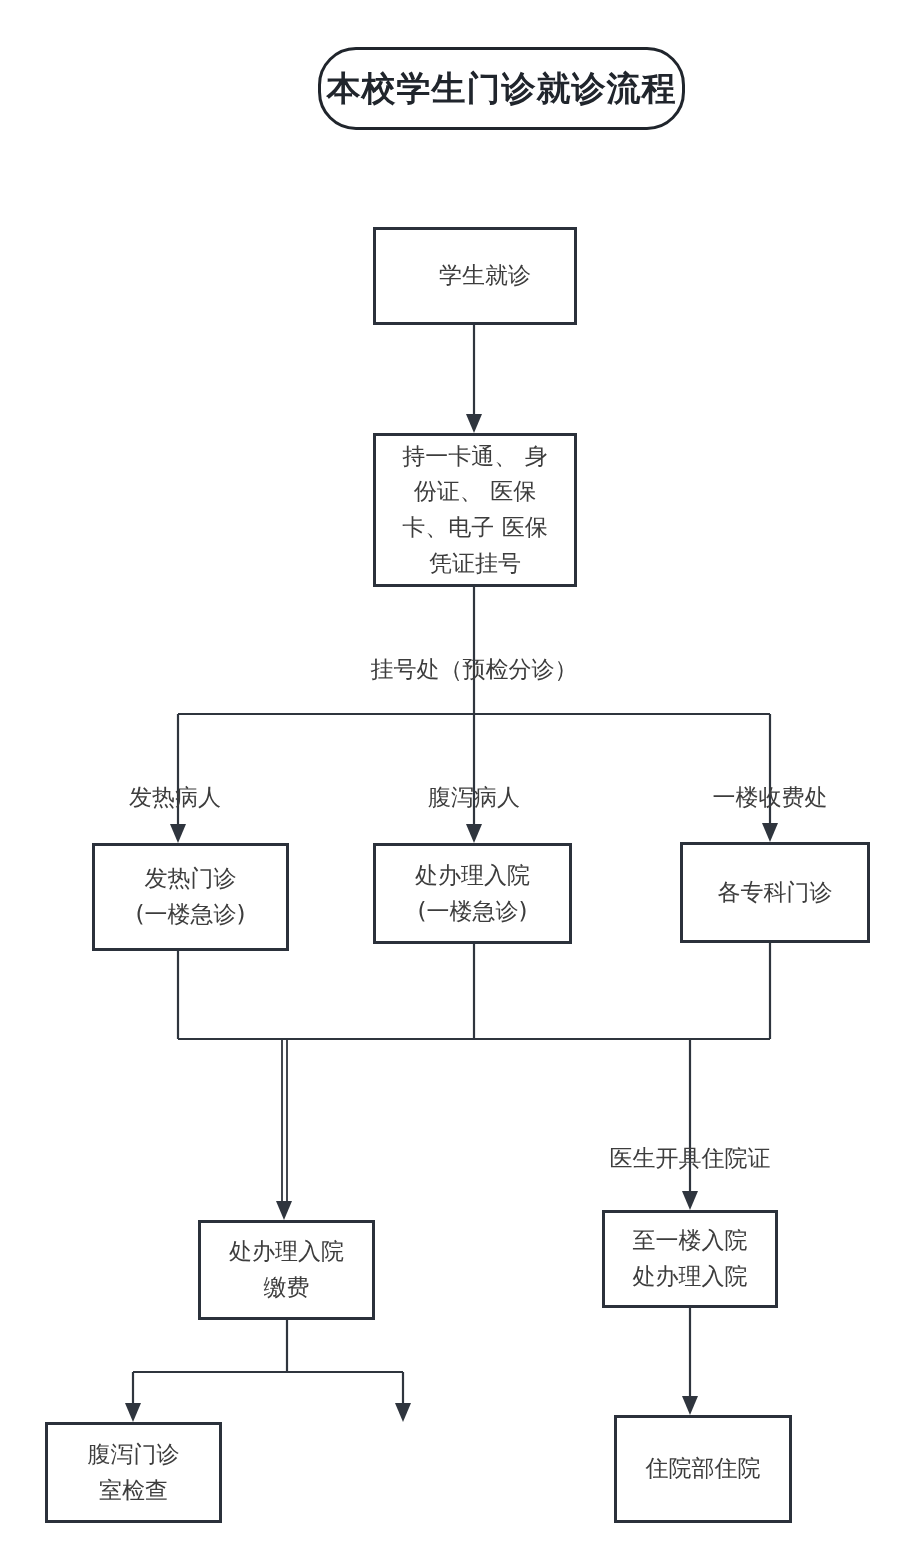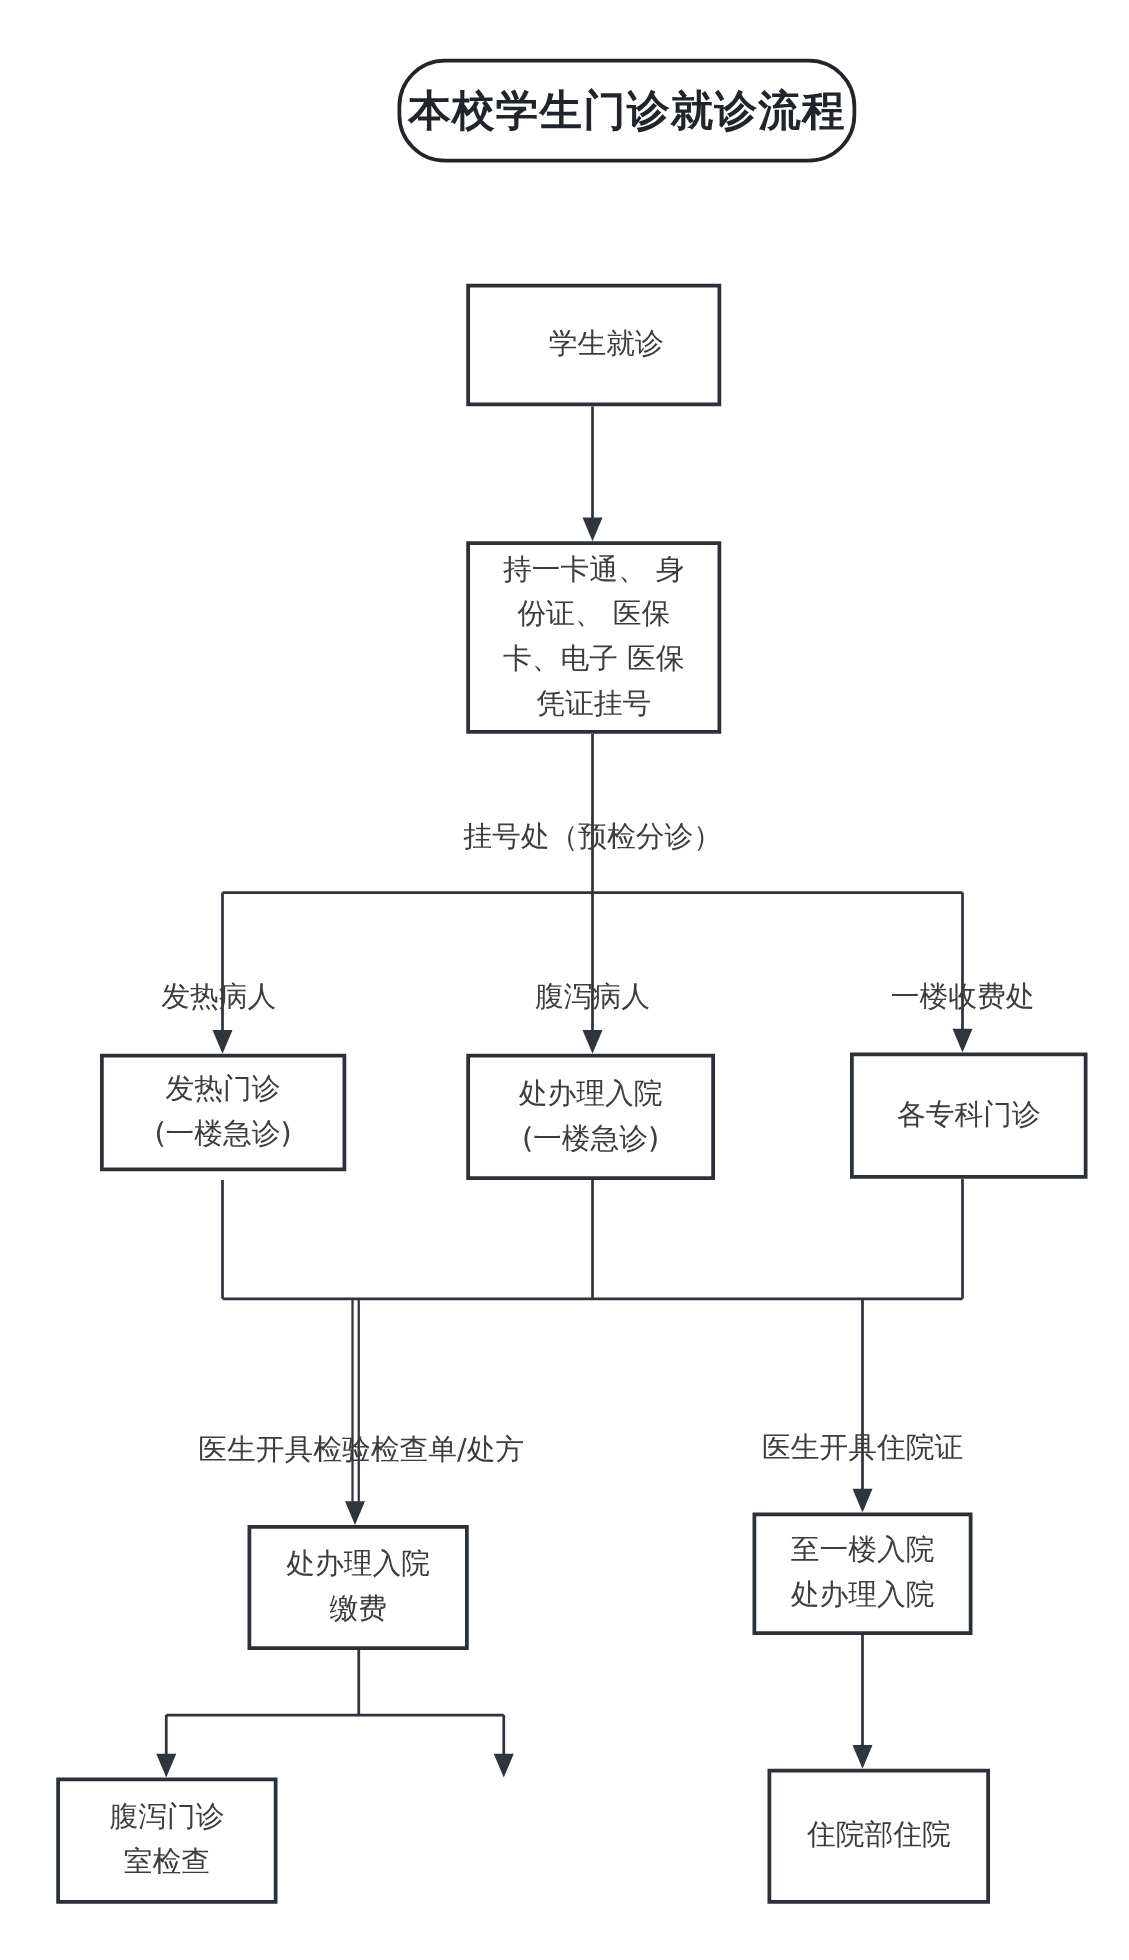--- a/index.html
+++ b/index.html
@@ -43,21 +43,21 @@
   }
   .edge-label{
     position:absolute;z-index:2;
     transform:translate(-50%,-50%);
     font-size:23px;color:var(--node-text);
     white-space:nowrap;text-align:left;margin-top:32px;
   }
   
   .n-student  {left:373px;top:227px;width:204px;height:98px;padding-left:20px;}
   .n-register {left:373px;top:433px;width:204px;height:154px;}
-  .n-fever    {left:80px; top:843px;width:197px;height:94px;}
+  .n-fever    {left:92px; top:843px;width:197px;height:108px;}
   .n-diarrhea {left:373px;top:843px;width:199px;height:101px;}
   .n-specialty{left:680px;top:842px;width:190px;height:101px;}
   .n-cashier  {left:198px;top:1220px;width:177px;height:100px;}
   .n-admission{left:602px;top:1210px;width:176px;height:98px;}
   .n-exam     {left:45px; top:1422px;width:177px;height:101px;}
   .n-pharmacy {left:312px;top:1422px;width:183px;height:101px;}
   .n-inpatient{left:614px;top:1415px;width:178px;height:108px;}
   
   .l-registration{left:474px;top:637px;}
   .l-fever-patient{left:175px;top:765px;}
@@ -147,21 +147,20 @@
   <div class="edge-label l-specialty-patient">一楼收费处</div>
 
   <div class="node n-fever">发热门诊
 (一楼急诊)</div>
 
   <div class="node n-diarrhea">处办理入院
 (一楼急诊)</div>
 
   <div class="node n-specialty">各专科门诊</div>
 
-  <div class="edge-label l-doctor-order">医生开具检验检查单/处方</div>
 
   <div class="edge-label l-hosp-cert">医生开具住院证</div>
 
   <div class="node n-cashier">处办理入院
 缴费</div>
 
   <div class="node n-admission">至一楼入院
 处办理入院</div>
 
   <div class="node n-exam">腹泻门诊

